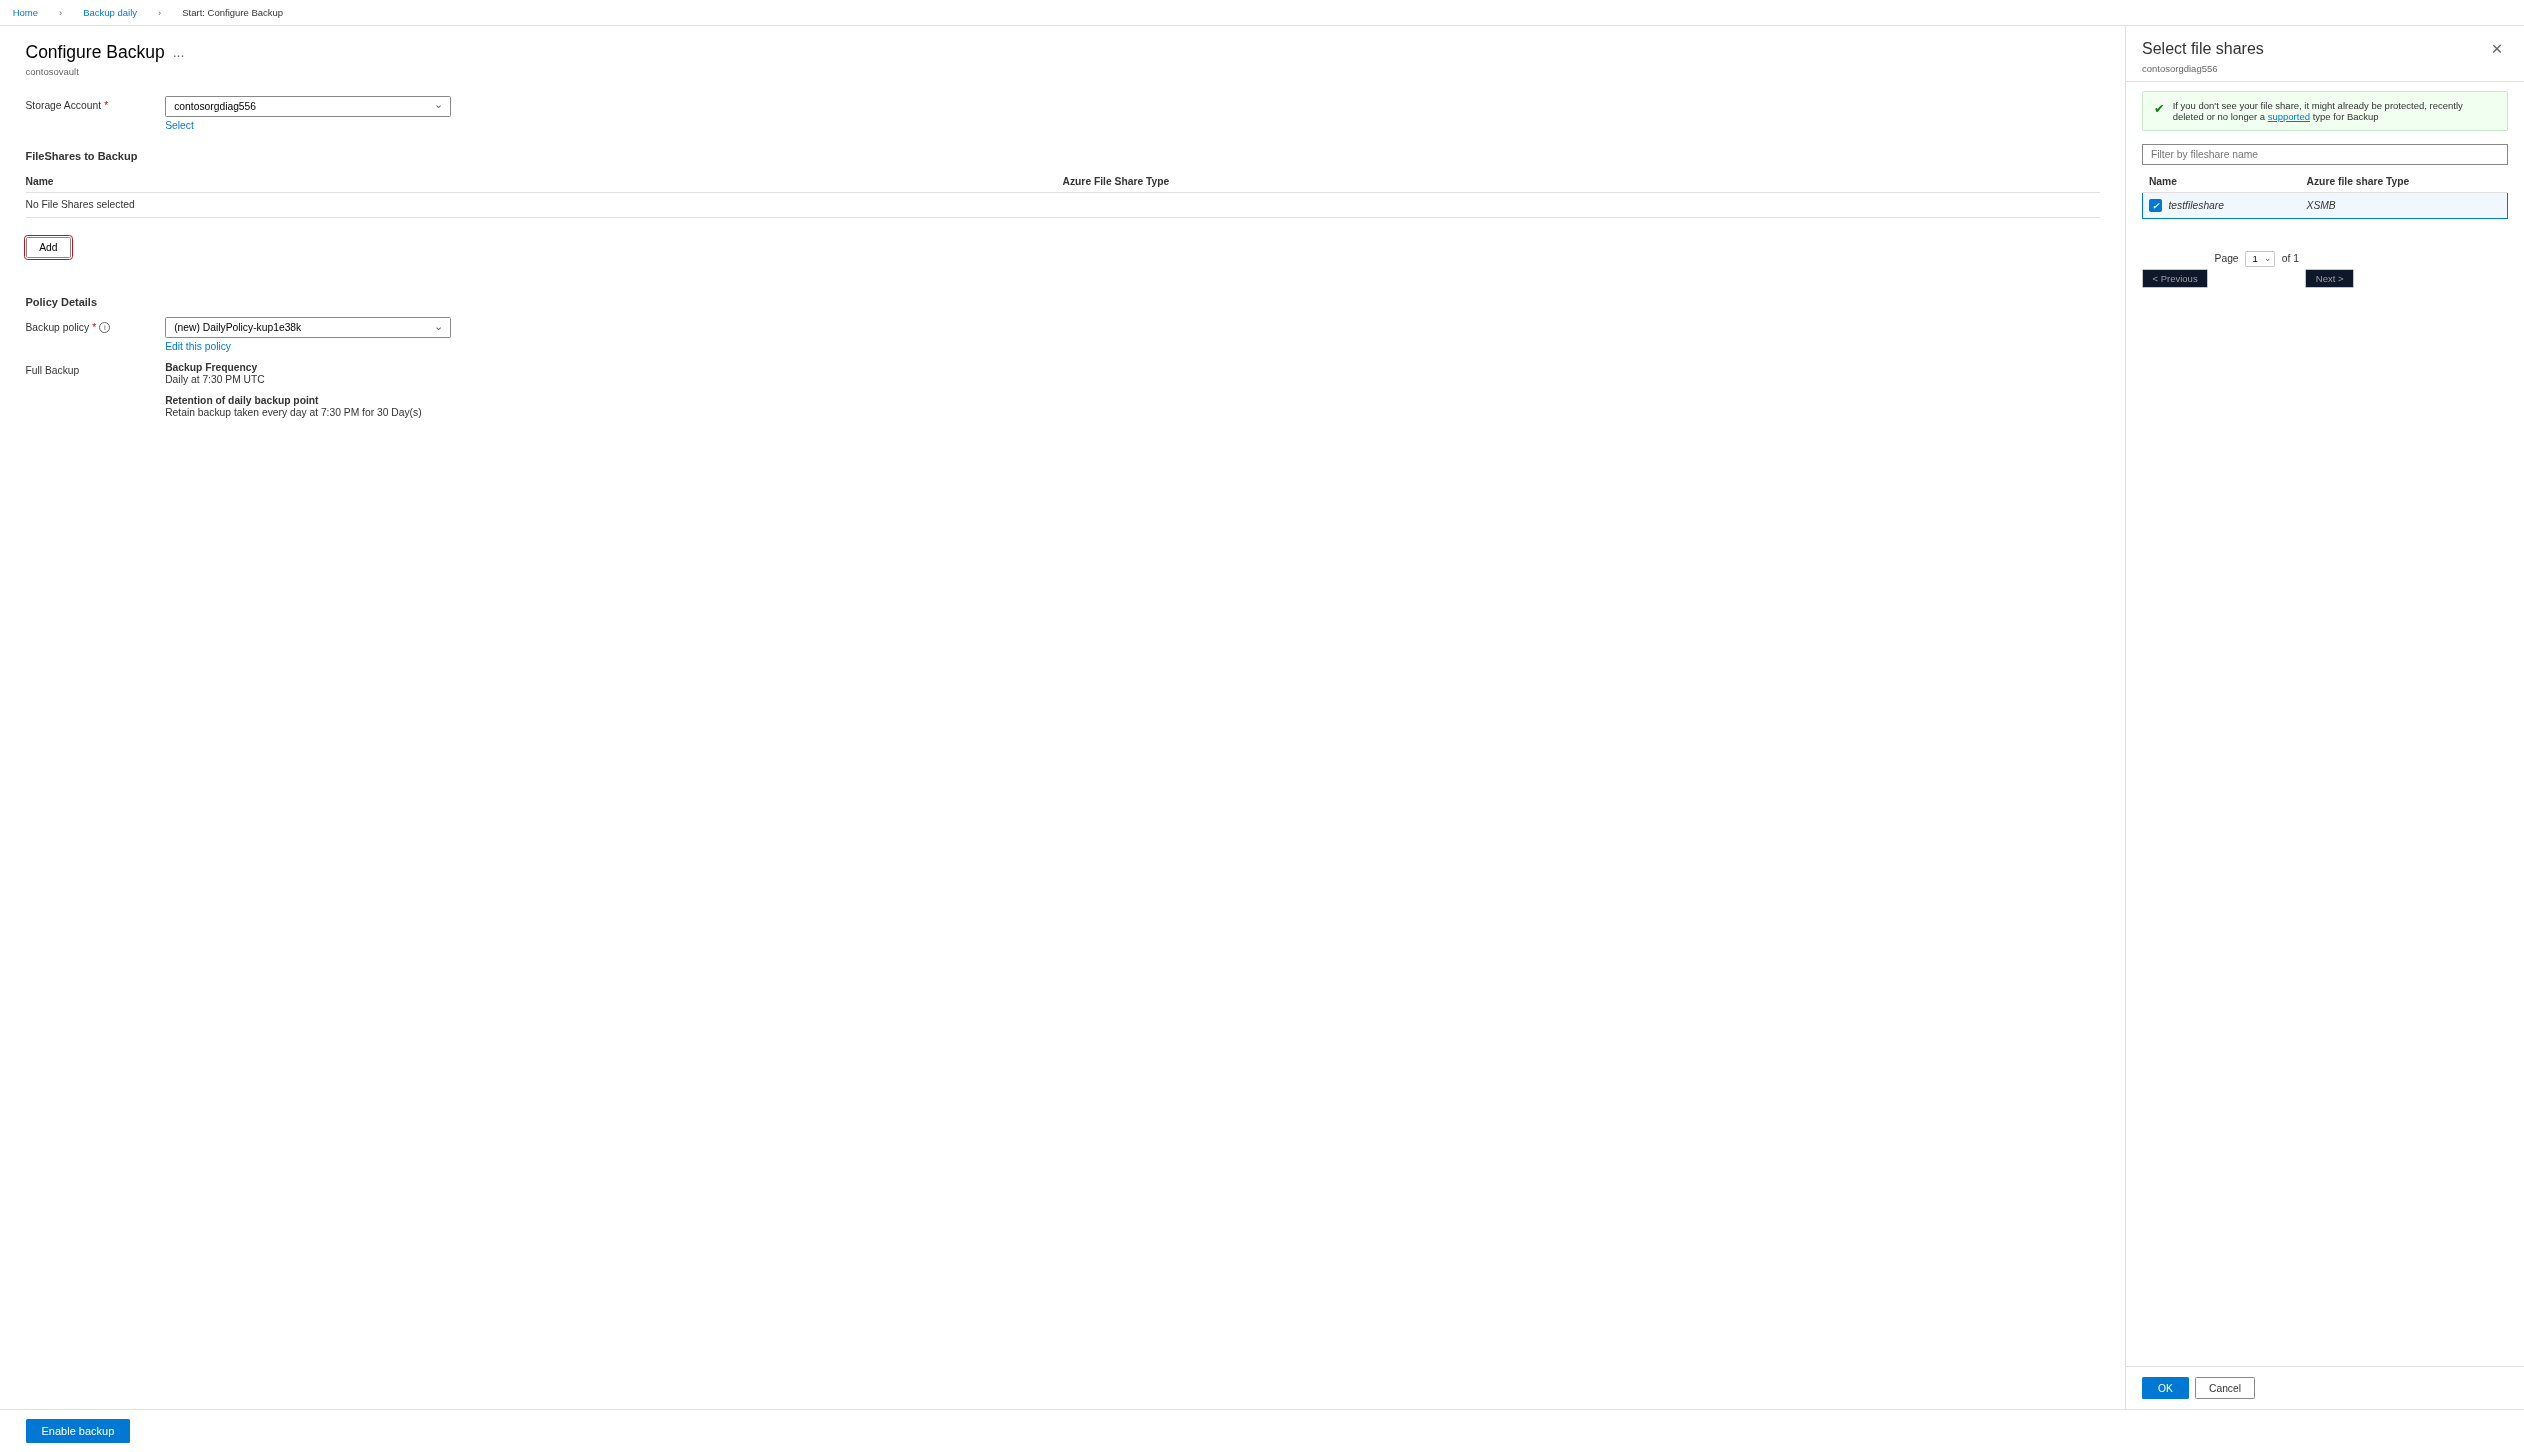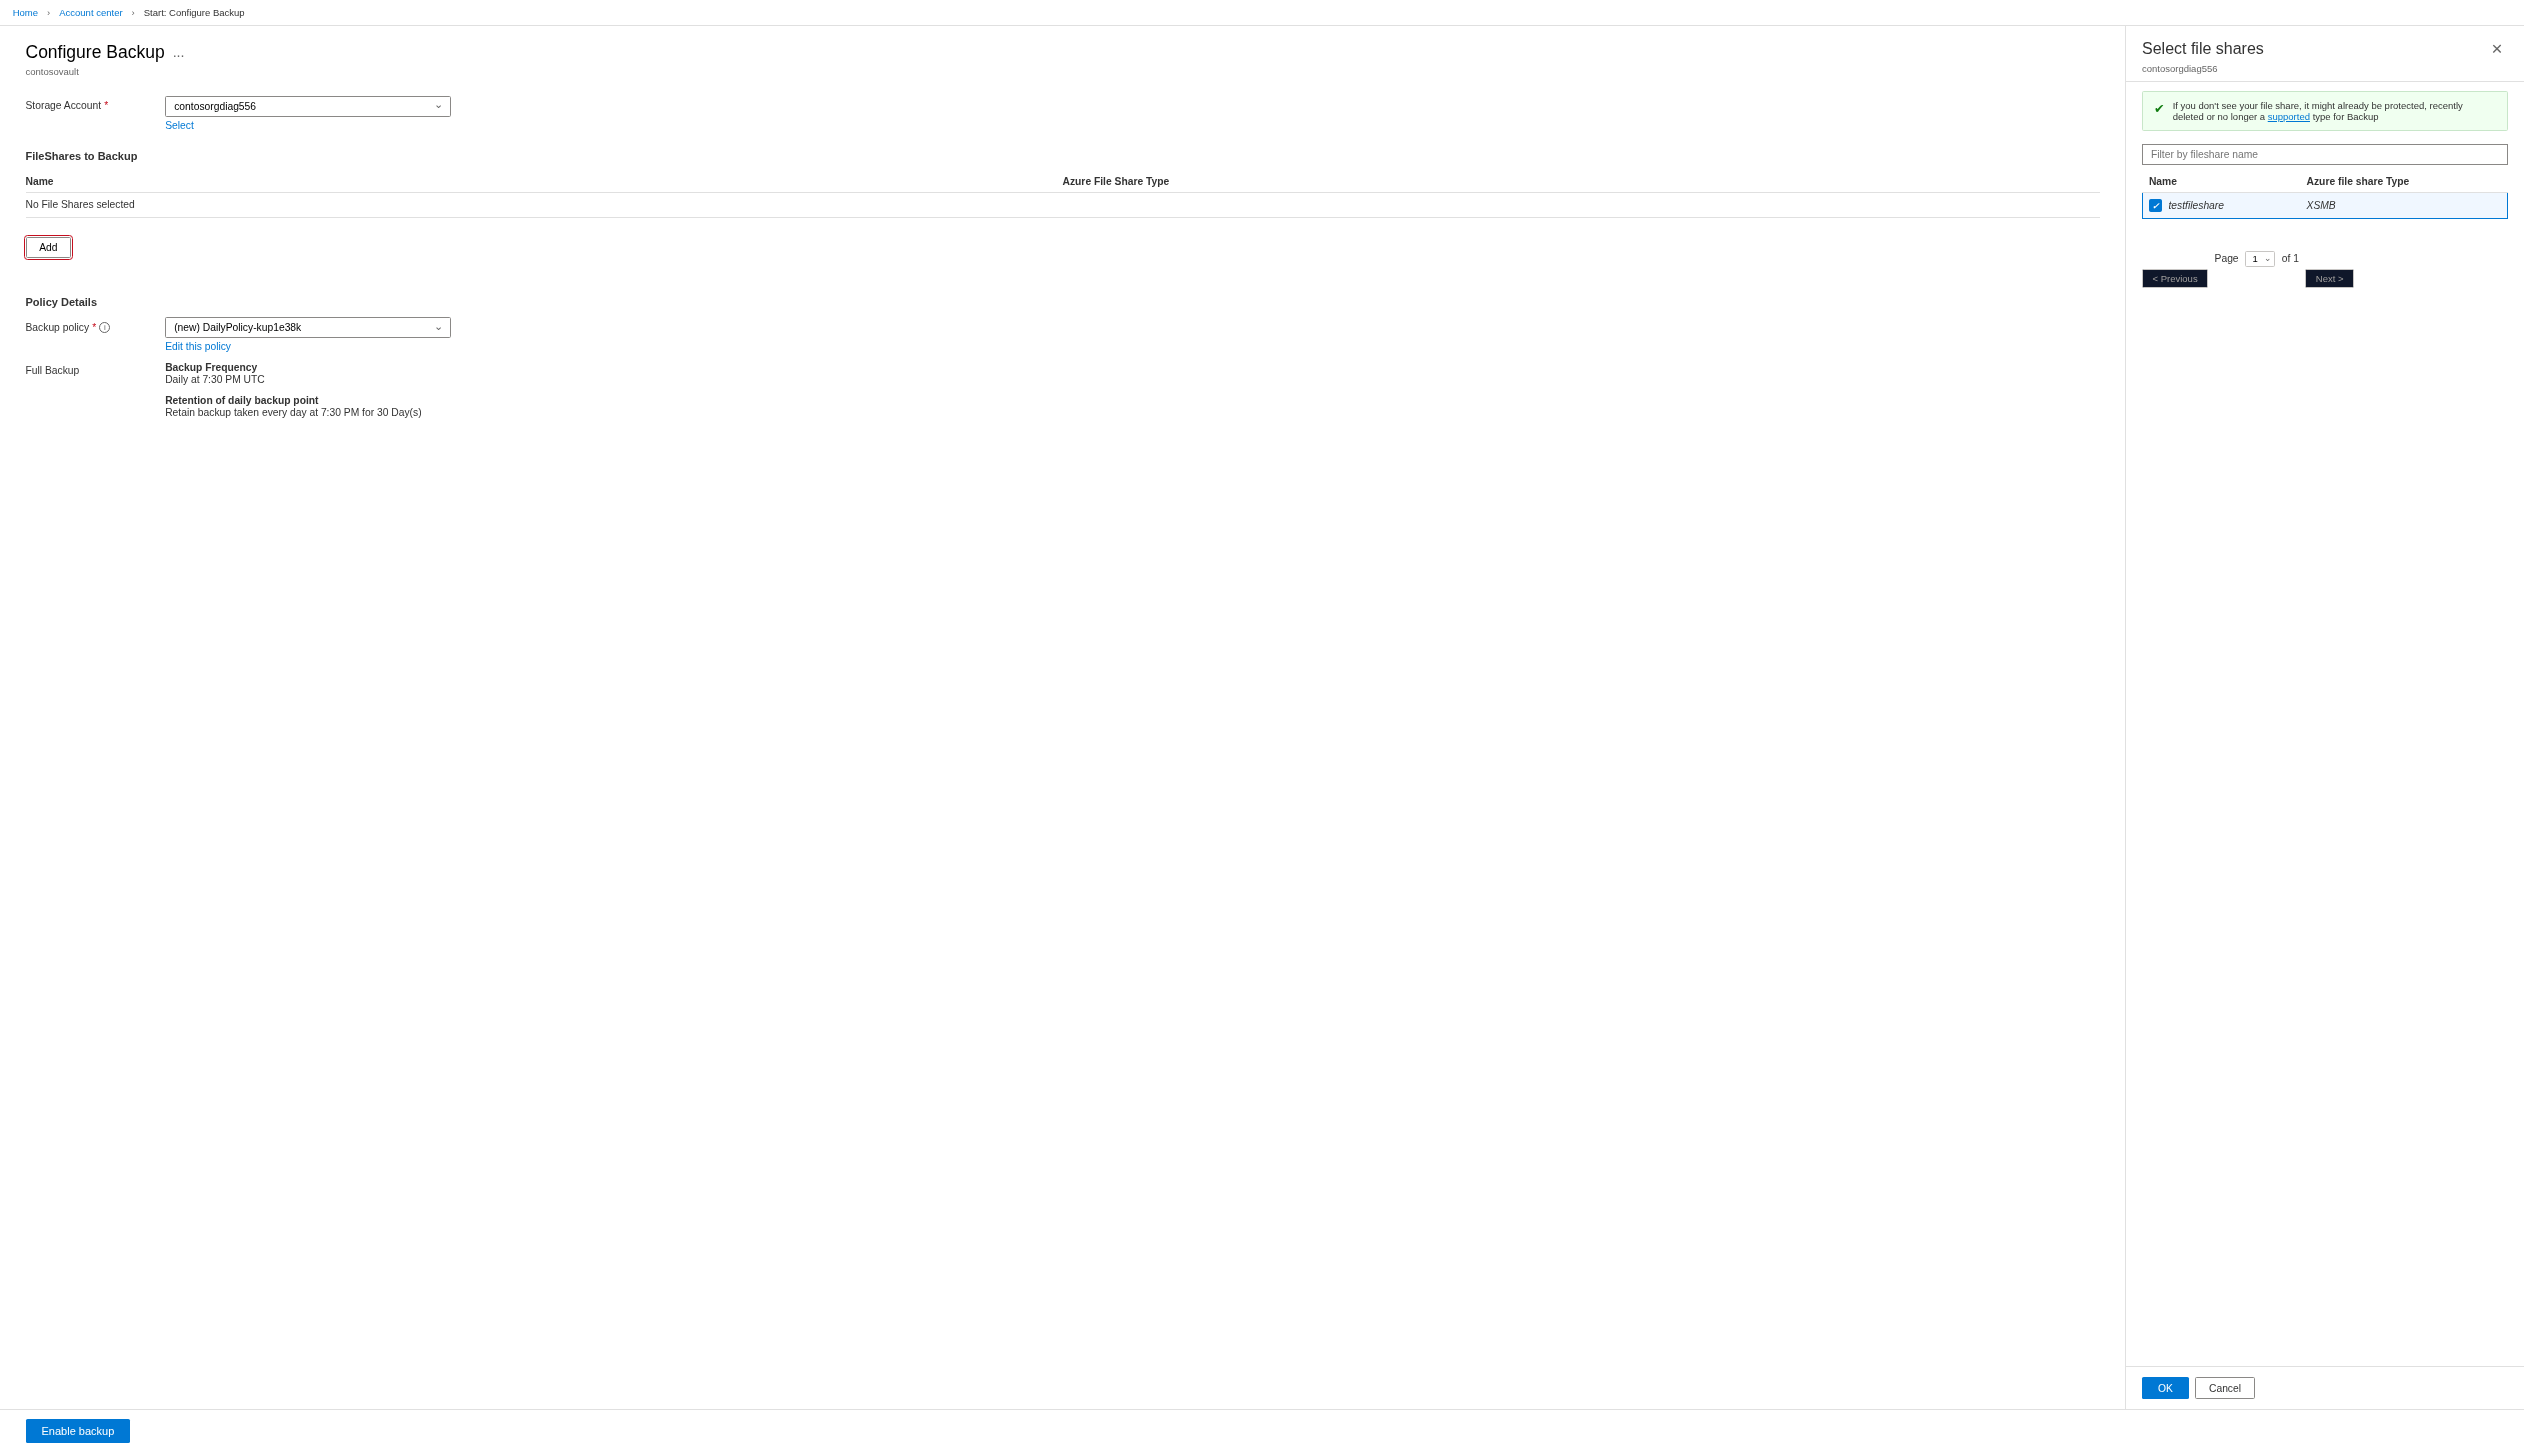--- a/index.html
+++ b/index.html
@@ -1,18 +1,18 @@
 <!DOCTYPE html>
 <html style="font-size:12.7px"><head>
   <meta charset="utf-8">
   <style>
     * { box-sizing: border-box; margin: 0; padding: 0; }
     body { font-family: 'Segoe UI', Arial, sans-serif; font-size: 10.3px; color: #333; background: #fff; display: flex; flex-direction: column; height: 100vh; overflow: hidden; }
 
-    .top-bar { background: #fff; border-bottom: 0.8px solid #e0e0e0; padding: 3.2px 12.7px; display: flex; align-items: center; gap: 9px; font-size: 9.5px; color: #0078d4; min-height: 25.5px; }
+    .top-bar { background: #fff; border-bottom: 0.8px solid #e0e0e0; padding: 3.2px 12.7px; display: flex; align-items: center; gap: 21px; font-size: 9.5px; color: #0078d4; min-height: 25.5px; }
     .top-bar span.separator { color: #666; }
     .top-bar a { color: #0078d4; text-decoration: none; cursor: pointer; }
     .top-bar .current { color: #333; }
 
     .main-layout { display: flex; flex: 1; overflow: hidden; }
 
     
     .left-panel { flex: 1; overflow-y: auto; padding: 16px 25.5px; position: relative; border-right: 0.8px solid #e0e0e0; }
 
     .page-title-row { display: flex; align-items: center; gap: 8px; margin-bottom: 3px; }
@@ -92,21 +92,21 @@
     .right-panel-footer { padding: 9.5px 16px; border-top: 0.8px solid #e0e0e0; display: flex; gap: 6.4px; }
     .btn-ok { background: #0078d4; color: #fff; border: none; padding: 4.8px 16px; font-size: 10.3px; cursor: pointer; border-radius: 1.6px; }
     .btn-cancel { background: #fff; color: #333; border: 0.8px solid #8a8886; padding: 4.8px 12.7px; font-size: 10.3px; cursor: pointer; border-radius: 1.6px; }
   </style>
 </head>
 <body>
 
 <div class="top-bar">
   <a>Home</a>
   <span class="separator">›</span>
-  <a>Account center</a>
+  <a>Backup daily</a>
   <span class="separator">›</span>
   <span class="current">Start: Configure Backup</span>
 </div>
 
 <div class="main-layout">
 
   <div class="left-panel">
     <div class="page-title-row">
       <h1 class="page-title">Configure Backup</h1>
       <span class="page-title-more">...</span>

